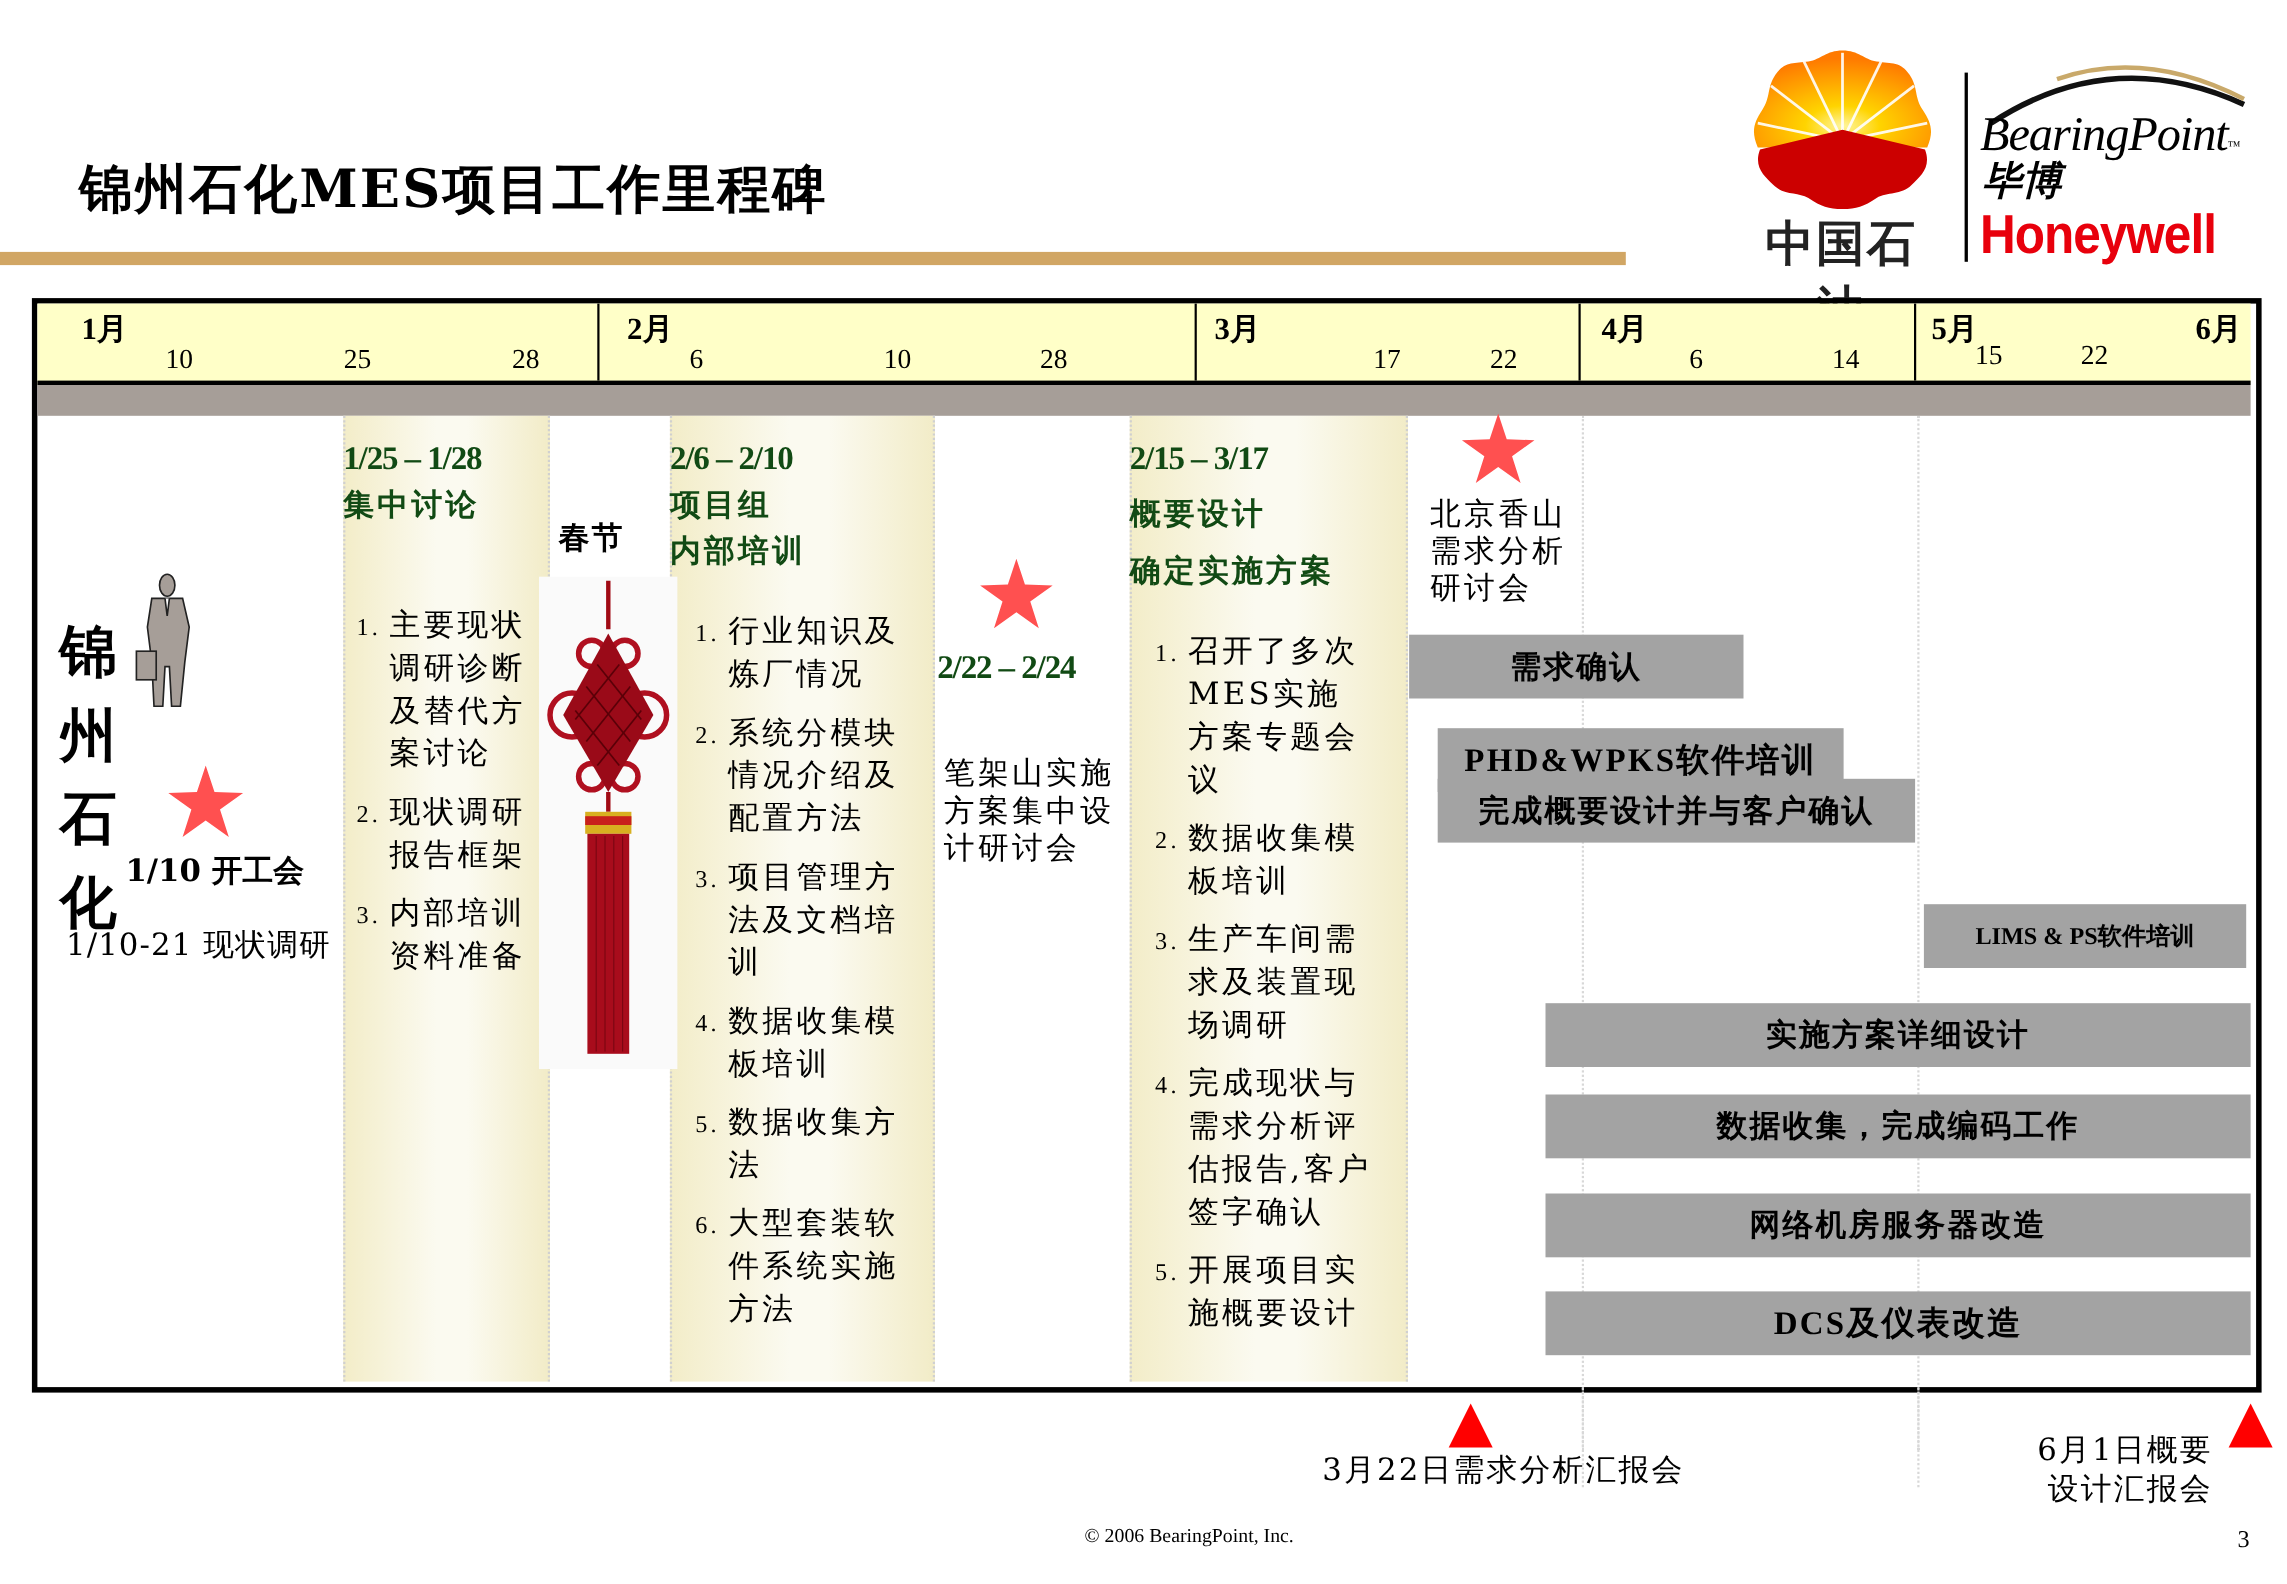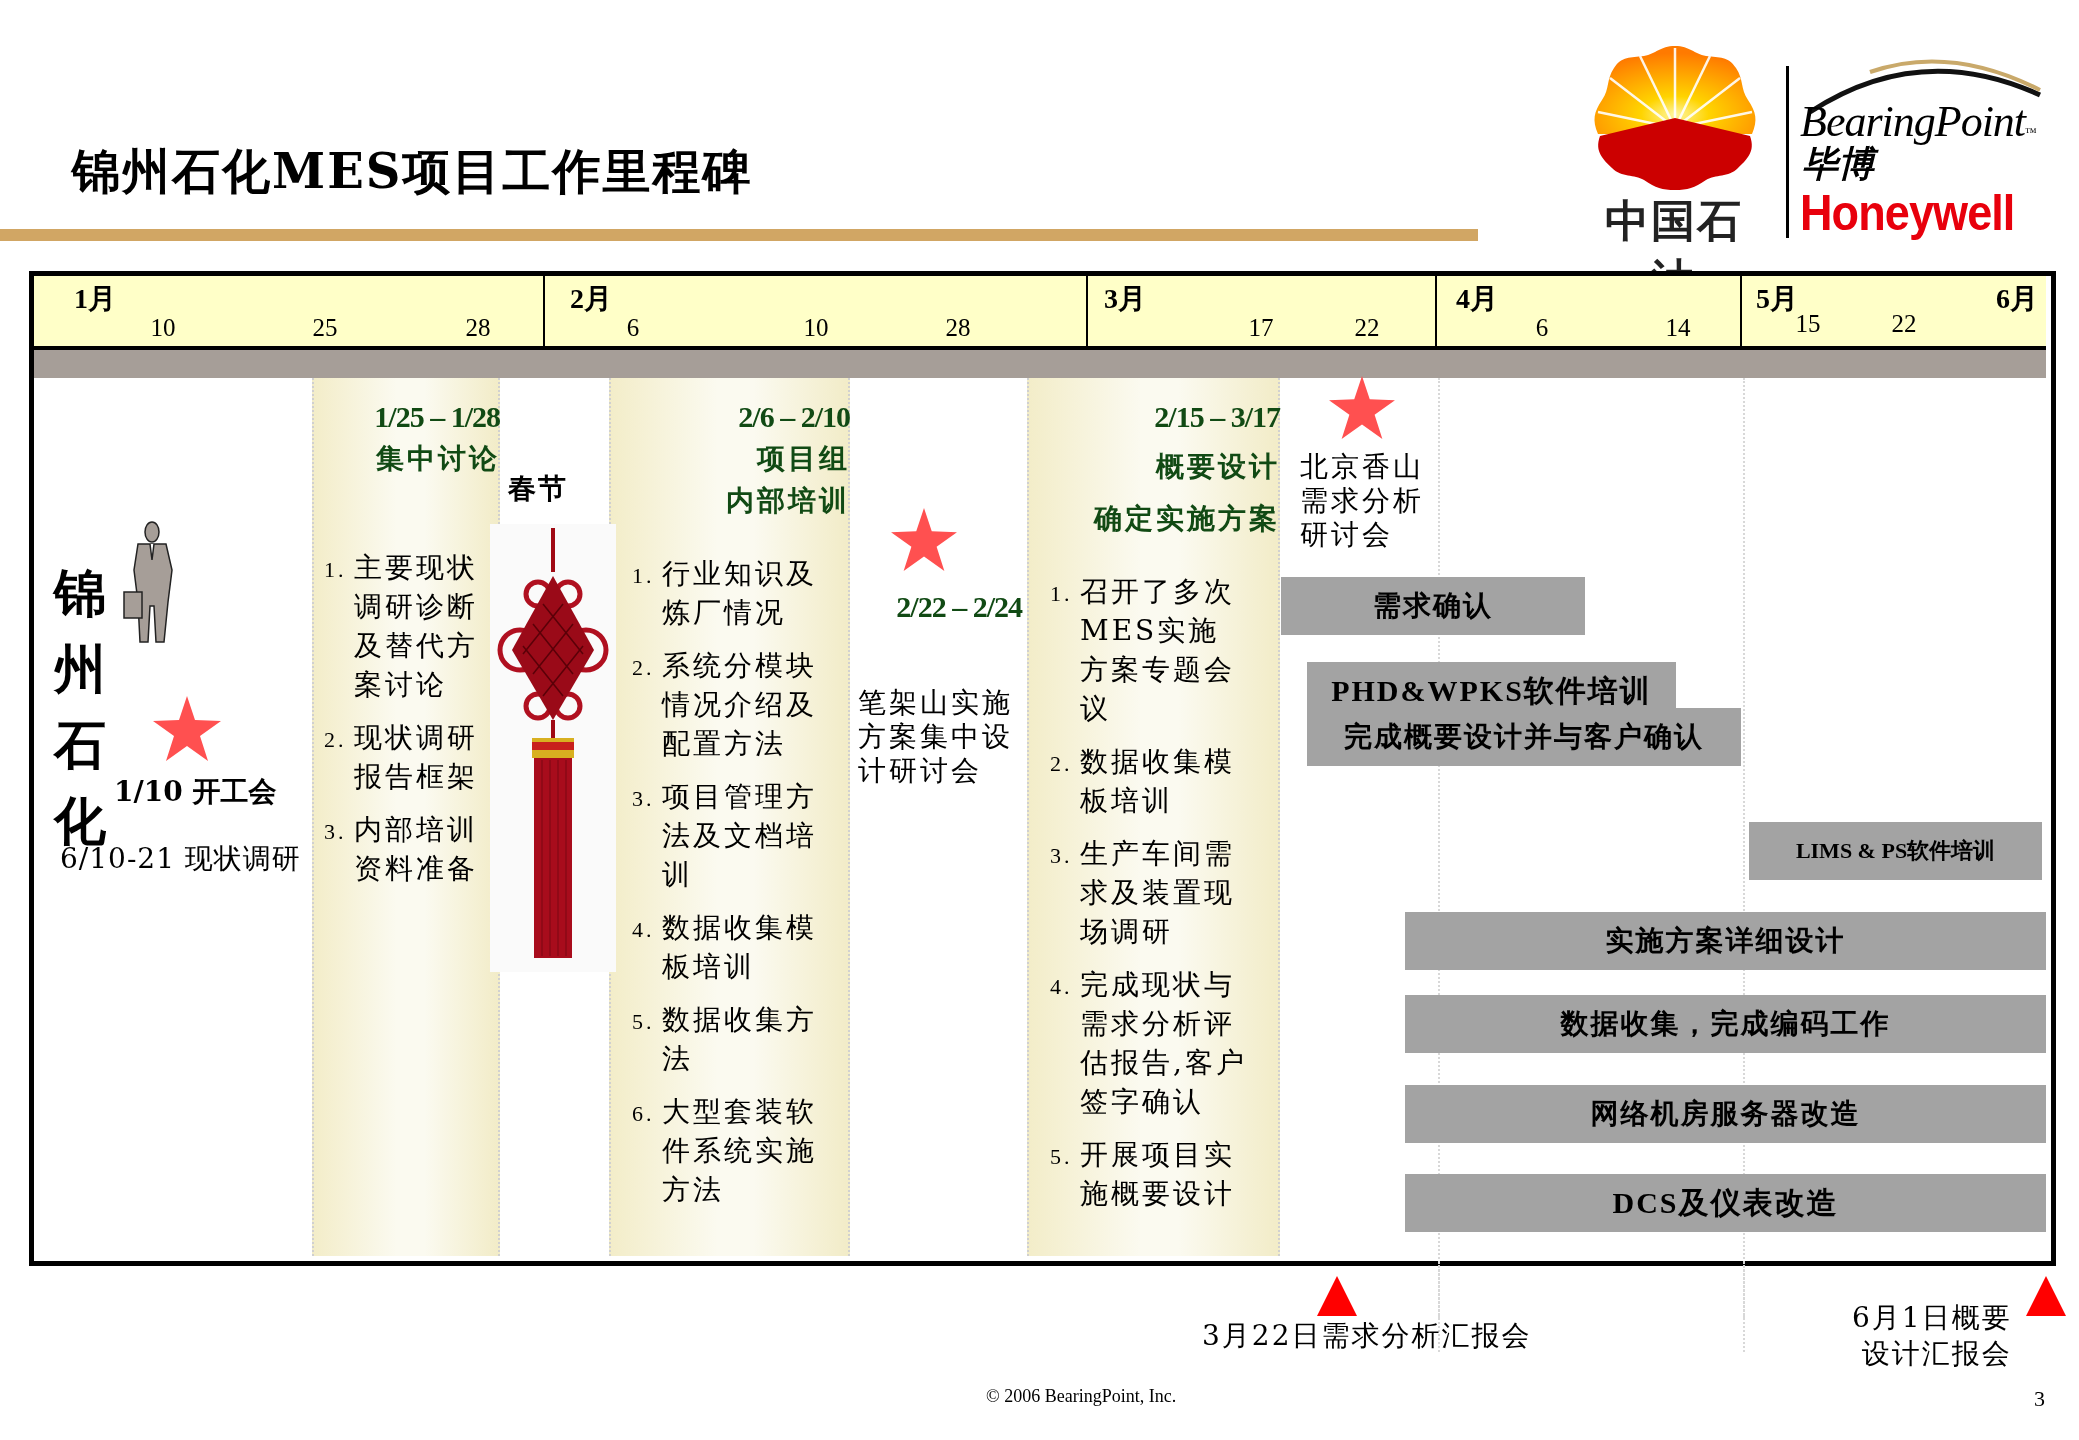--- a/index.html
+++ b/index.html
@@ -26,21 +26,21 @@
   .hdr { left:34px; top:276px; width:2012px; height:70px; background:#ffffc8; border-bottom:4px solid #000; }
   .band { left:34px; top:350px; width:2012px; height:28px; background:#a69e98; }
   .mdiv { top:276px; width:2px; height:70px; background:#000; }
   .month { top:280px; font-size:28px; font-weight:bold; font-family:"Liberation Serif","DejaVu Serif",serif; }
   .day { top:314px; font-size:25px; font-family:"Liberation Serif","DejaVu Serif",serif; transform:translateX(-50%); }
 
   .cream { top:378px; height:878px; border-left:2px dotted #d0d0d0; border-right:2px dotted #d0d0d0;
            background:linear-gradient(90deg,#f3edc9 0%,#fbfaf0 45%,#fbfaf0 60%,#f2ecc8 100%); box-sizing:border-box; }
   .vdot { top:378px; width:0; border-left:2px dotted #d8d8d8; }
 
-  .hd-green { color:#114a14; font-weight:bold; text-align:right; font-family:"DejaVu Serif","Liberation Serif",serif; }
+  .hd-green { color:#114a14; font-weight:bold; text-align:left; font-family:"DejaVu Serif","Liberation Serif",serif; }
   .date-g { font-size:30px; font-family:"Liberation Serif","DejaVu Serif",serif; letter-spacing:-1px; }
   .lbl-g { font-size:28px; letter-spacing:3px; }
   .list { font-size:28px; line-height:39px; letter-spacing:3px; }
   .list .it { display:flex; margin-bottom:14px; }
   .list .n { width:30px; flex:none; font-size:22px; font-family:"Liberation Serif",serif; padding-top:2px; }
 
   .bar { background:#a3a3a3; height:58px; display:flex; align-items:center; justify-content:center;
          font-size:28px; font-weight:bold; letter-spacing:2px; color:#000; white-space:nowrap; }
 
   .tri { width:0; height:0; border-left:20px solid transparent; border-right:20px solid transparent; border-bottom:40px solid #ff0000; }
@@ -133,21 +133,21 @@
     <ellipse cx="30" cy="12" rx="7" ry="10"></ellipse>
     <path d="M16 24 L44 24 L50 50 L46 82 L42 122 L34 122 L32 86 L28 86 L26 122 L18 122 L16 82 L12 50 Z"></path>
     <rect x="2" y="72" width="18" height="26"></rect>
   </g>
   <path d="M28 24 L30 40 L32 24" stroke="#222" stroke-width="1.5" fill="#fff"></path>
 </svg>
 <svg class="abs" style="left:152px;top:696px" width="70" height="66" viewBox="0 0 70 66">
   <polygon points="35,0 43,24 69,25 48,40 56,65 35,50 14,65 22,40 1,25 27,24" fill="#ff5050"></polygon>
 </svg>
 <div class="abs" style="left:114px;top:773px;font-size:28px;font-weight:bold">1/10 开工会</div>
-<div class="abs" style="left:60px;top:840px;font-size:28px;letter-spacing:1px">6/10-21 现状调研</div>
+<div class="abs" style="left:60px;top:840px;font-size:28px;letter-spacing:1px">1/10-21 现状调研</div>
 
 <div class="abs hd-green" style="left:312px;top:400px;width:188px">
   <div class="date-g">1/25 – 1/28</div>
   <div class="lbl-g" style="margin-top:6px">集中讨论</div>
 </div>
 <div class="abs list" style="left:324px;top:548px;width:170px">
   <div class="it">
       <span class="n">1.</span>
       <span>主要现状调研诊断及替代方案讨论</span>
     </div>

